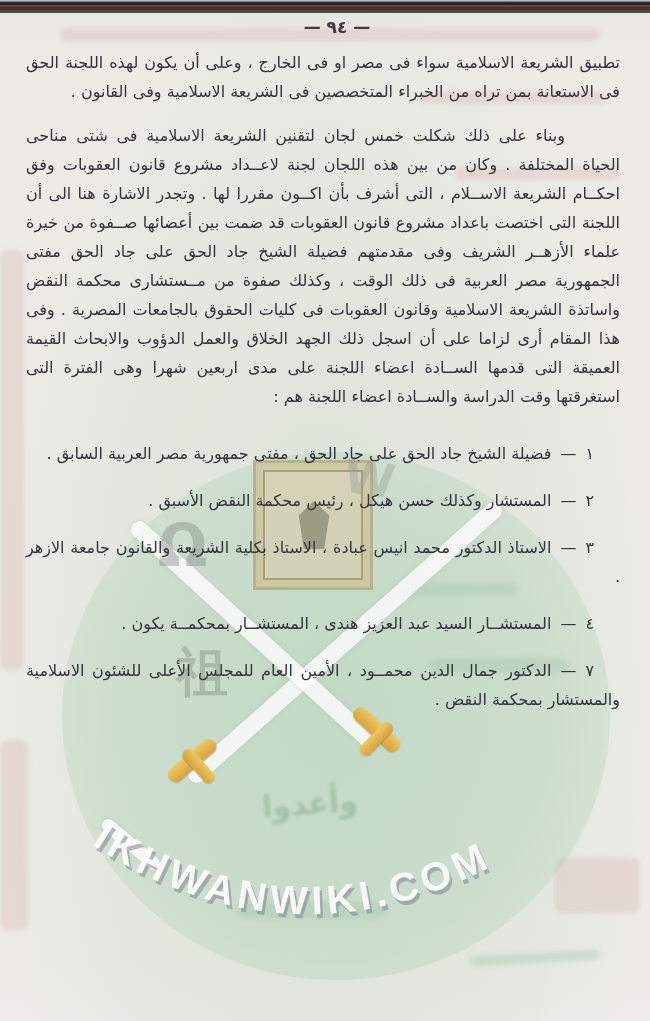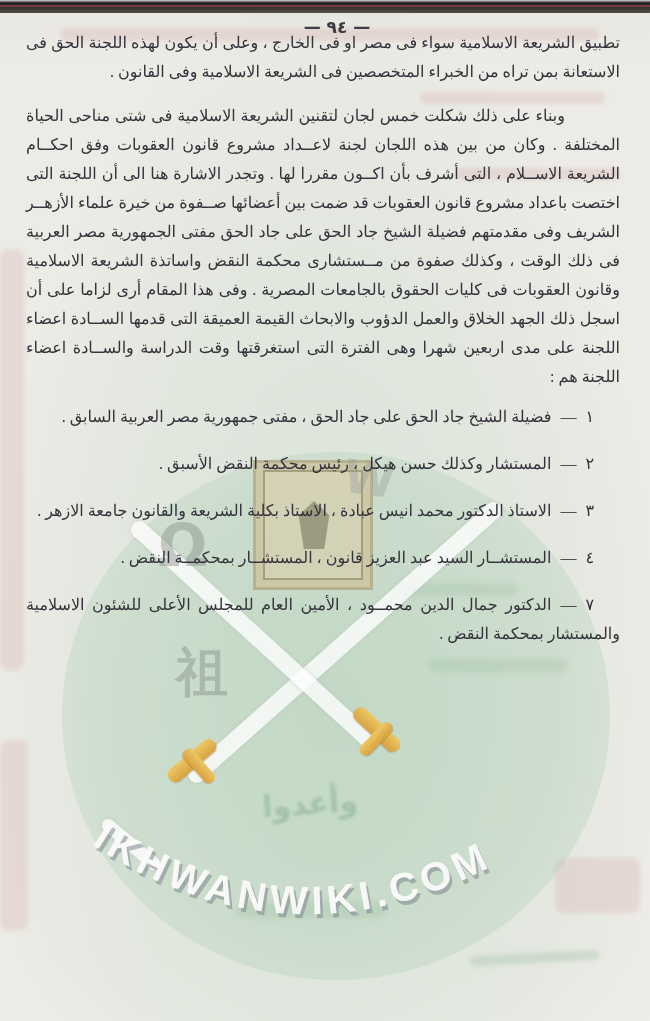--- a/index.html
+++ b/index.html
@@ -71,26 +71,26 @@
     font-size:30px;font-weight:bold;color:rgba(82,140,92,.30);
     transform:rotate(-4deg);filter:blur(1.5px);
   }
   .stray{position:absolute;z-index:2;color:rgba(128,138,131,.42);font-weight:bold;}
   .stray.omega{left:158px;top:512px;font-size:58px;}
   .stray.w{left:344px;top:452px;font-size:46px;transform:rotate(8deg);color:rgba(148,156,150,.38);}
   .stray.cjk{left:176px;top:638px;font-size:52px;color:rgba(110,122,113,.35);}
 
   
   .content{
-    position:absolute;top:28px;right:30px;left:26px;z-index:3;
+    position:absolute;top:48px;right:30px;left:26px;z-index:3;
     direction:rtl;text-align:justify;
-    font-size:16px;line-height:29px;color:#34333b;font-family:Liberation Serif, serif;
+    font-size:16px;line-height:29px;color:#34333b;
   }
   .content p{margin:0 0 15px 0;}
-  .content p.indent{text-indent:55px;margin-bottom:11px;}
+  .content p.indent{text-indent:55px;margin-bottom:28px;}
   .member{margin:0 0 18px 0;text-indent:26px;}
   .member .mnum{margin-left:9px;}
   .member .mdash{margin-left:9px;}
 
   
   svg.wm-overlay{position:absolute;left:0;top:0;z-index:4;pointer-events:none;}
   .wm-shadow{fill:#7e8891;opacity:.55;font-size:40px;font-weight:bold;letter-spacing:5px;
              font-family:"Liberation Sans",sans-serif;}
   .wm-main{fill:#fcfcfa;opacity:.95;font-size:40px;font-weight:bold;letter-spacing:5px;
            font-family:"Liberation Sans",sans-serif;}
@@ -142,21 +142,21 @@
     <div class="member">
       <span class="mnum">١</span><span class="mdash">—</span><span>فضيلة الشيخ جاد الحق على جاد الحق ، مفتى جمهورية مصر العربية السابق .</span>
     </div>
     <div class="member">
       <span class="mnum">٢</span><span class="mdash">—</span><span>المستشار وكذلك حسن هيكل ، رئيس محكمة النقض الأسبق .</span>
     </div>
     <div class="member">
       <span class="mnum">٣</span><span class="mdash">—</span><span>الاستاذ الدكتور محمد انيس عبادة ، الاستاذ بكلية الشريعة والقانون جامعة الازهر .</span>
     </div>
     <div class="member">
-      <span class="mnum">٤</span><span class="mdash">—</span><span>المستشــار السيد عبد العزيز قانون ، المستشــار بمحكمــة النقض .</span>
+      <span class="mnum">٤</span><span class="mdash">—</span><span>المستشــار السيد عبد العزيز هندى ، المستشــار بمحكمــة يكون .</span>
     </div>
     <div class="member">
       <span class="mnum">٧</span><span class="mdash">—</span><span>الدكتور جمال الدين محمــود ، الأمين العام للمجلس الأعلى للشئون الاسلامية والمستشار بمحكمة النقض .</span>
     </div>
   </div>
 
   <svg class="wm-overlay" width="650" height="1021" viewBox="0 0 650 1021">
     <defs>
       <path id="wmarc" d="M 88 842 Q 310 990 545 835" fill="none"></path>
     </defs>

